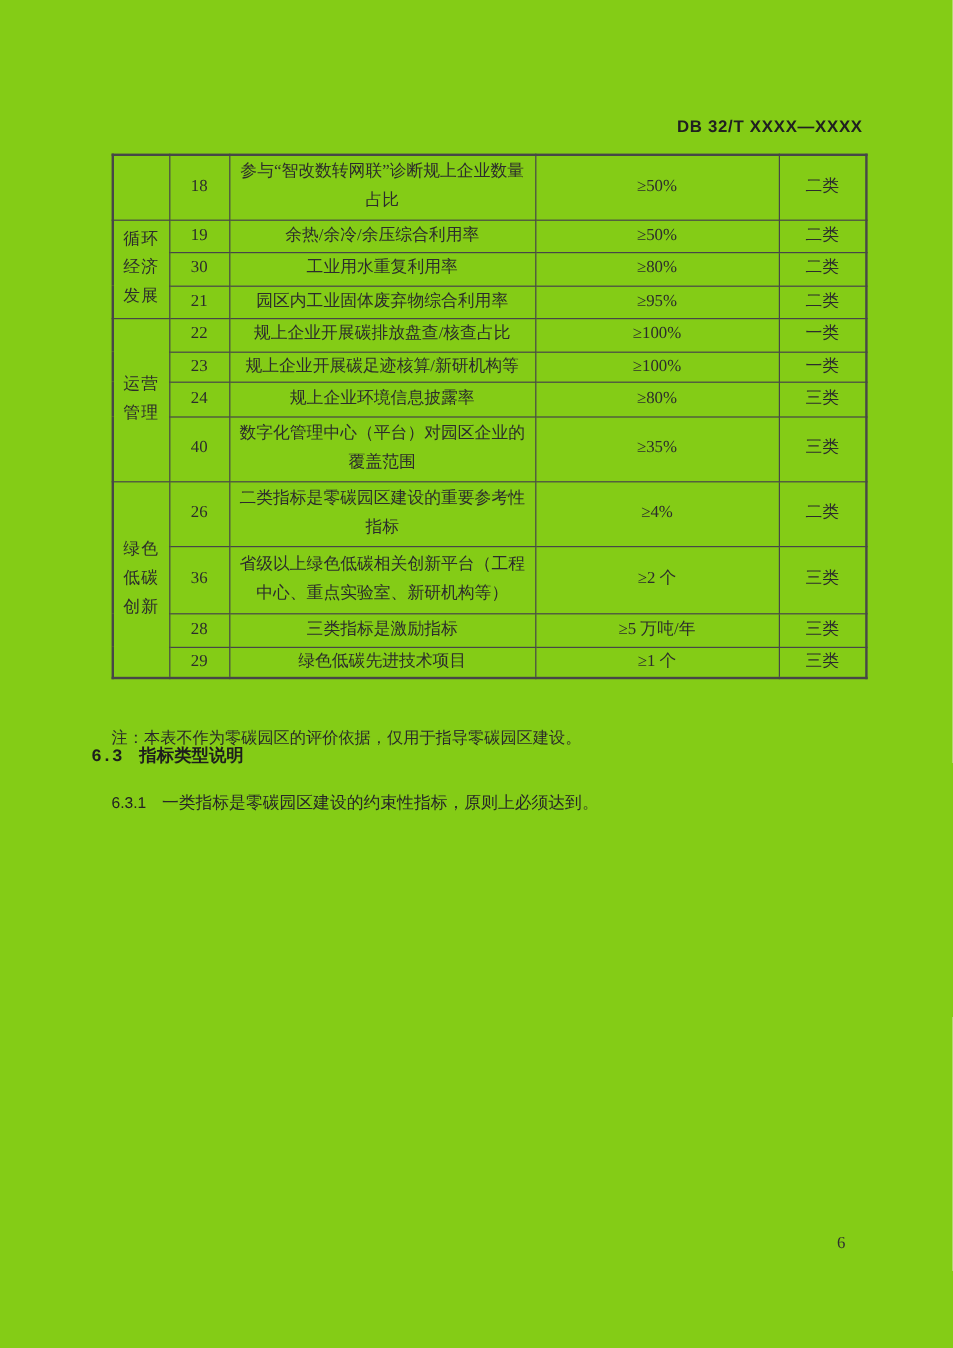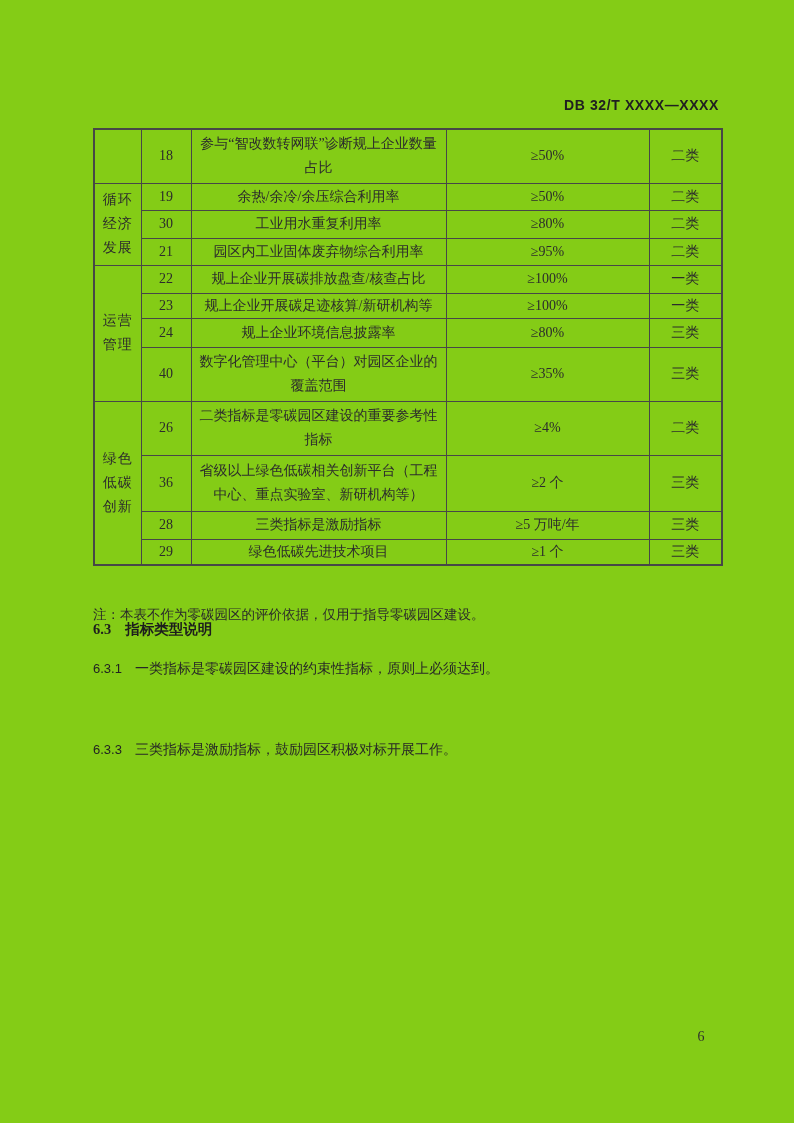--- a/index.html
+++ b/index.html
@@ -23,22 +23,22 @@
     vertical-align:middle; padding:0 7px; line-height:24px; color:#2c2c2c;
     overflow:hidden;
   }
   td.cat { white-space:pre-line; line-height:27px; padding:0 2px; letter-spacing:1px; }
   td.num { font-family:"Liberation Serif","DejaVu Serif",serif; }
   .note {
     position:absolute; left:93px; top:574px; width:632px;
     font-size:13.5px; color:#2a2a2a;margin-top:32px;
   }
   .sec-heading {
-    position:absolute; left:93px; top:620px;
-    font-family:Liberation Serif, serif;
+    position:absolute; left:76px; top:620px;
+    font-family:Liberation Mono, monospace;
     font-size:14.5px; font-weight:700; color:#1d1d1d;
   }
   .sec-heading .hnum { margin-right:14px; }
   .para {
     position:absolute; left:93px; width:632px;
     font-size:14px; line-height:26px; text-align:justify; color:#272727;
   }
   .para .pnum {
     font-family:"Liberation Sans","DejaVu Sans",sans-serif;
     font-size:13px; margin-right:13px; color:#222222;
@@ -155,19 +155,16 @@
 
   <div class="note">注：本表不作为零碳园区的评价依据，仅用于指导零碳园区建设。</div>
 
   <div class="sec-heading">
     <span class="hnum">6.3</span><span>指标类型说明</span>
   </div>
 
   <div class="para" id="para-1">
     <span class="pnum">6.3.1</span><span>一类指标是零碳园区建设的约束性指标，原则上必须达到。</span>
   </div>
-  <div class="para" id="para-3">
-    <span class="pnum">6.3.3</span><span>三类指标是激励指标，鼓励园区积极对标开展工作。</span>
-  </div>
 
   <div class="page-number">6</div>
 
 </div>
 
 </body></html>

